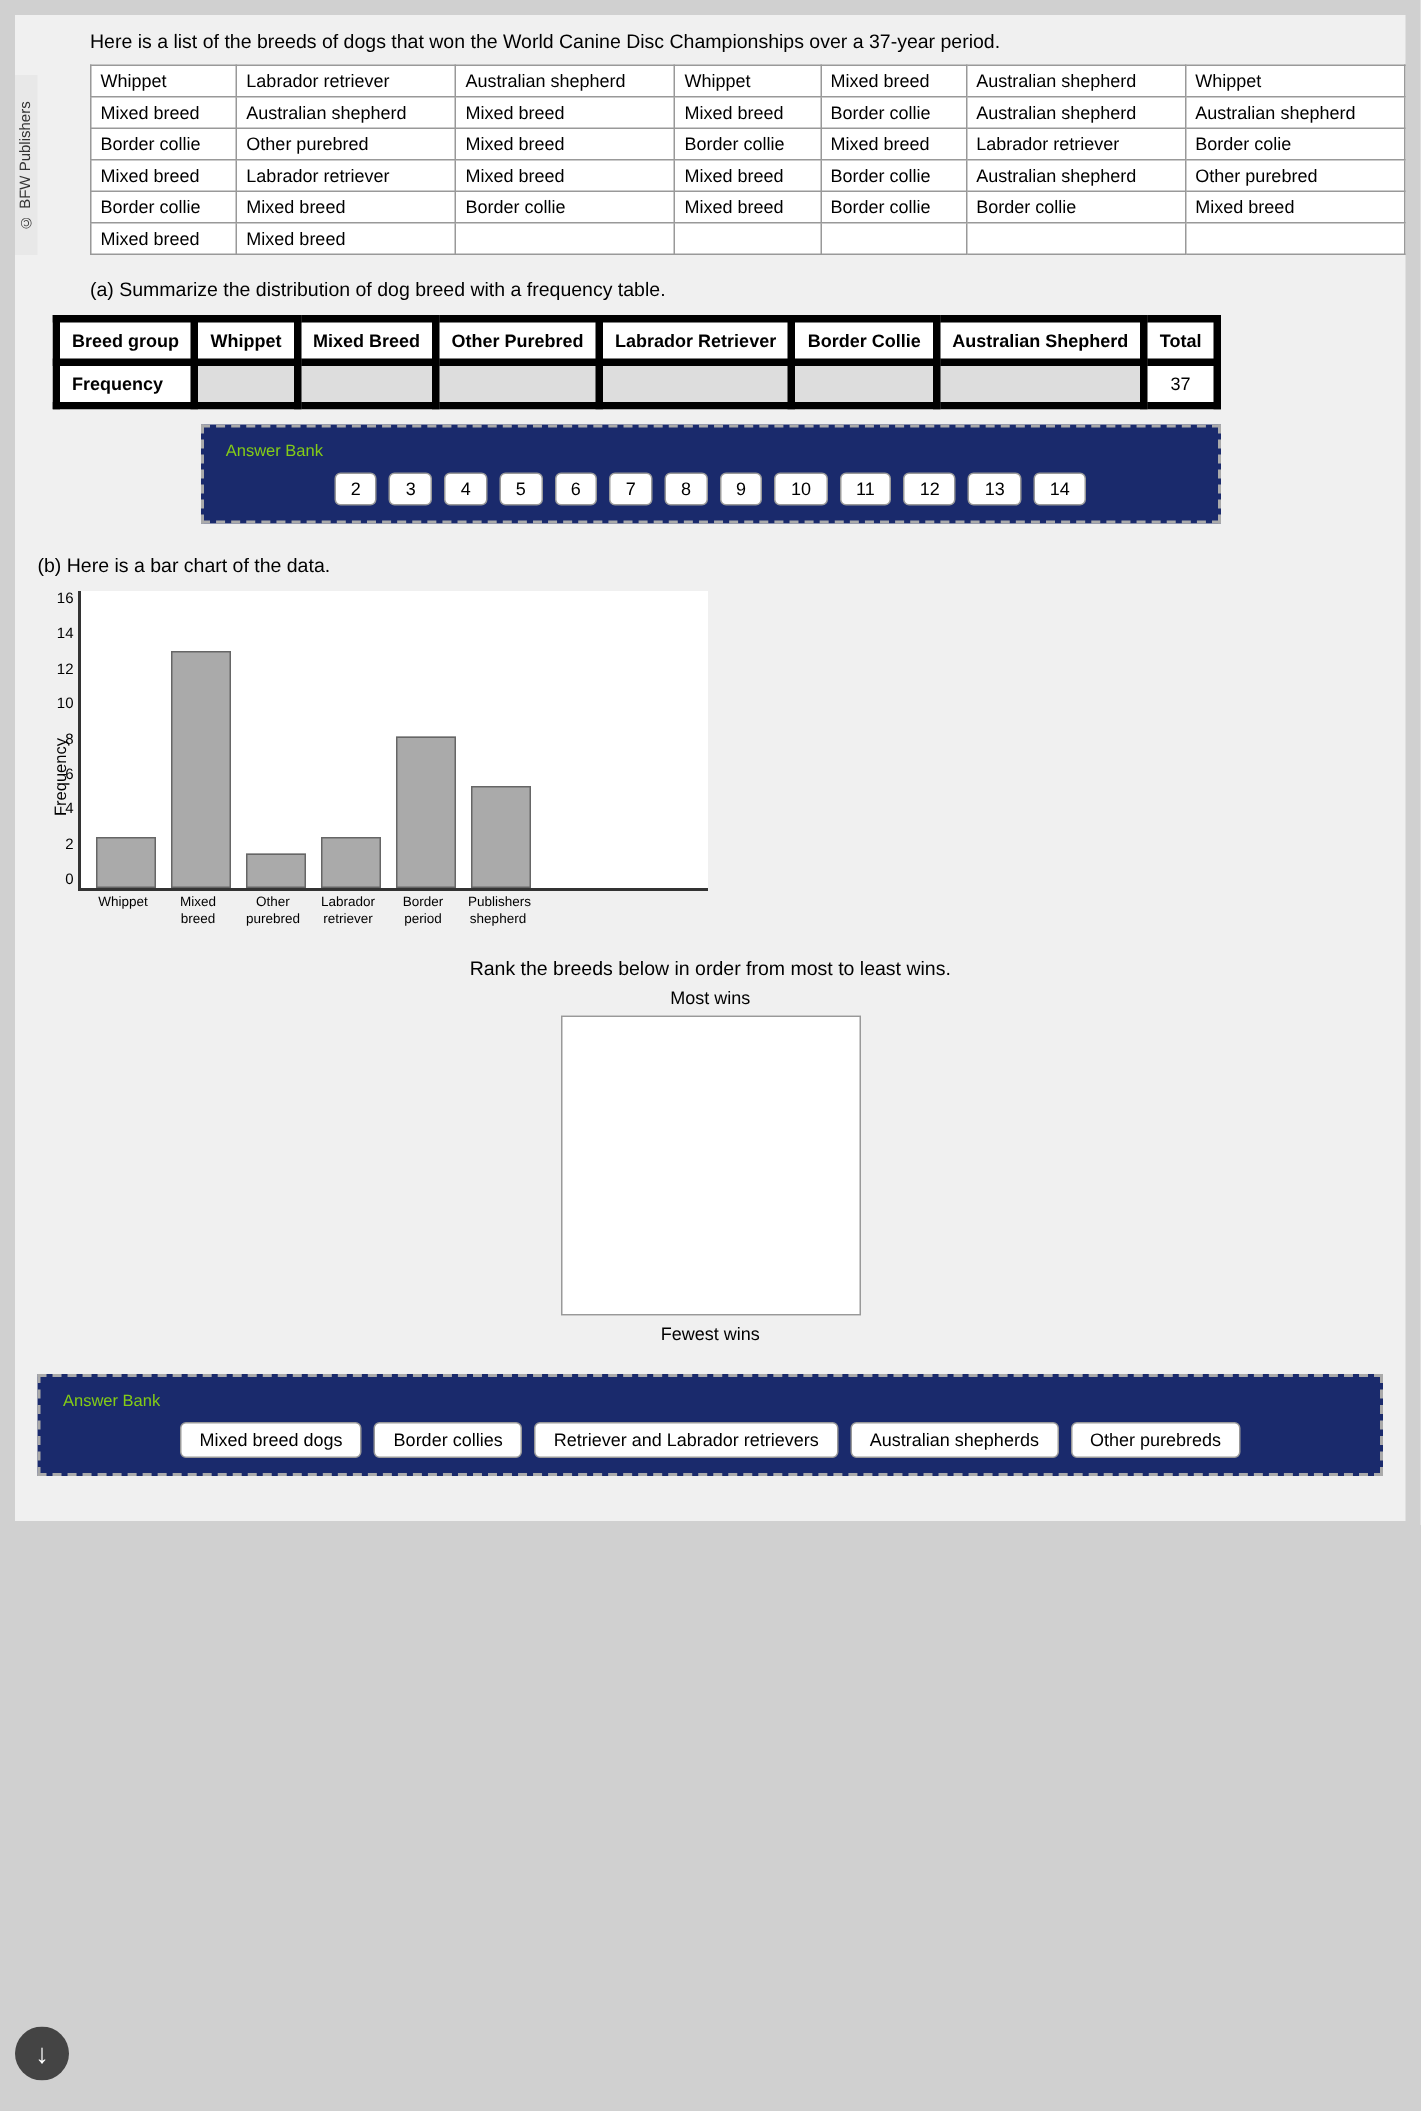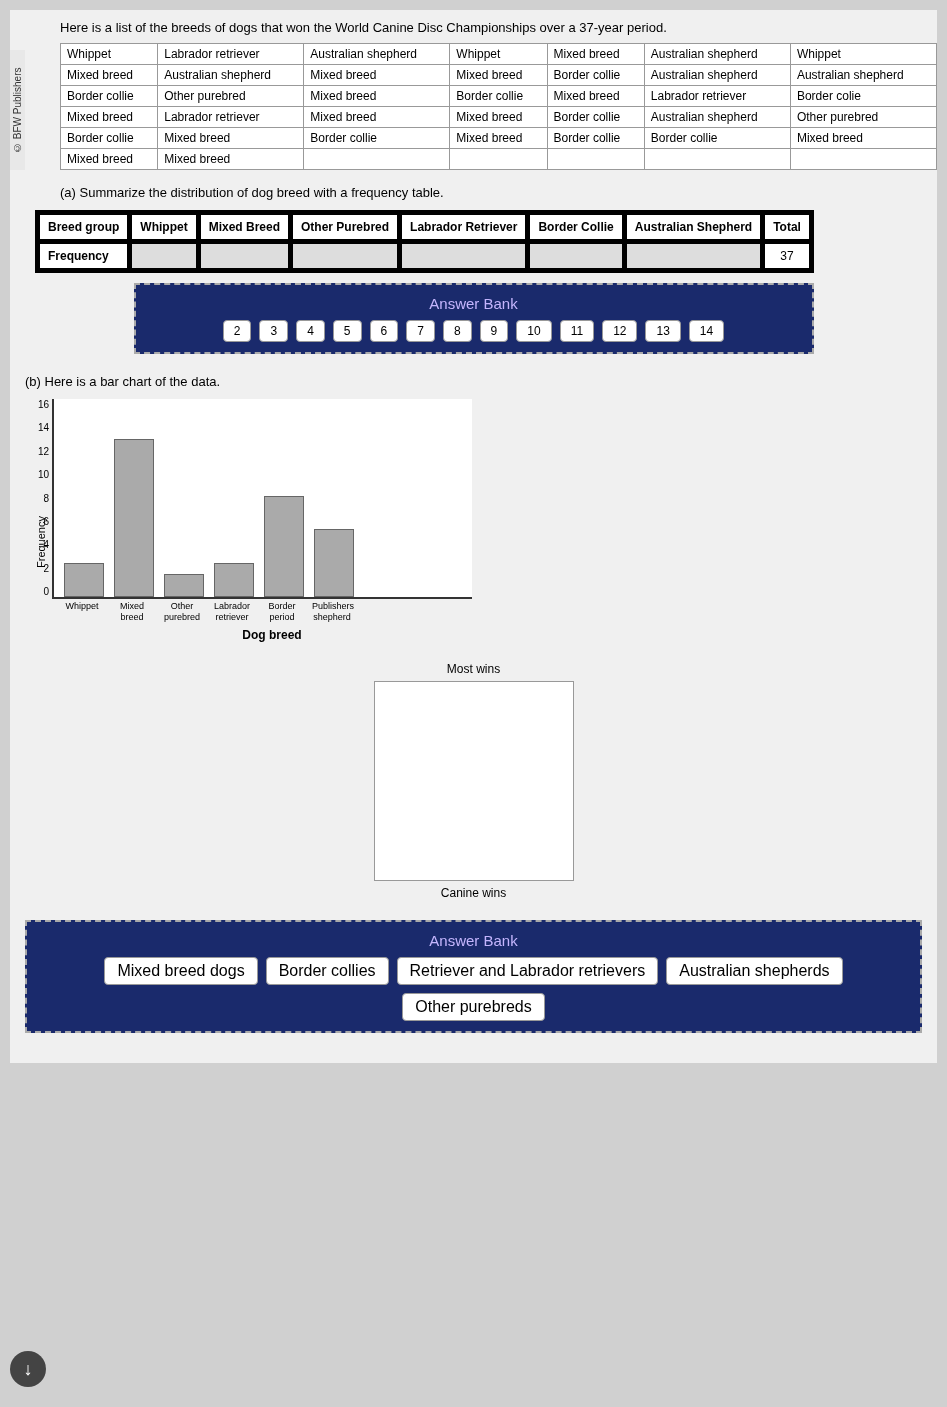--- a/index.html
+++ b/index.html
@@ -84,23 +84,23 @@
       background: white;
     }
     .answer-bank-container {
       background: #1a2a6c;
       border: 2px dashed #aaa;
       padding: 10px 15px;
       margin: 10px auto;
       width: 680px;
     }
     .answer-bank-title {
-      color: #c4b5fd;
-      text-align: center;
-      font-size: 15px;
+      color: #84cc16;
+      text-align: left;
+      font-size: 11px;
       margin-bottom: 8px;
     }
     .answer-bank-items {
       display: flex;
       gap: 8px;
       flex-wrap: wrap;
       justify-content: center;
     }
     .answer-chip {
       background: white;
@@ -216,21 +216,21 @@
       display: flex;
       gap: 8px;
       flex-wrap: wrap;
       justify-content: center;
     }
     .answer-chip2 {
       background: white;
       border: 1px solid #999;
       border-radius: 4px;
       padding: 4px 12px;
-      font-size: 16px;
+      font-size: 12px;
       cursor: pointer;
     }
     .scroll-down-btn {
       position: fixed;
       bottom: 20px;
       left: 10px;
       width: 36px;
       height: 36px;
       border-radius: 50%;
       background: #444;
@@ -404,28 +404,28 @@
           </div>
           <div class="bar-x-item">
             <div>Border</div>
             <div>period</div>
           </div>
           <div class="bar-x-item">
             <div>Publishers</div>
             <div>shepherd</div>
           </div>
         </div>
-      <div class="x-axis-title">Dog breed</div>
     </div>
   </div>
 
   <div class="rank-section">
+    <p class="rank-instruction">Rank the breeds below in order from most to least wins.</p>
     <p class="most-wins-label">Most wins</p>
     <div class="rank-box"></div>
-    <p class="fewest-wins-label">Canine wins</p>
+    <p class="fewest-wins-label">Fewest wins</p>
   </div>
 
   <div class="answer-bank-container2">
     <div class="answer-bank-title">Answer Bank</div>
     <div class="answer-bank-items2" id="answer-bank-2-items">
         <span class="answer-chip2">Mixed breed dogs</span>
         <span class="answer-chip2">Border collies</span>
         <span class="answer-chip2">Retriever and Labrador retrievers</span>
         <span class="answer-chip2">Australian shepherds</span>
         <span class="answer-chip2">Other purebreds</span>

